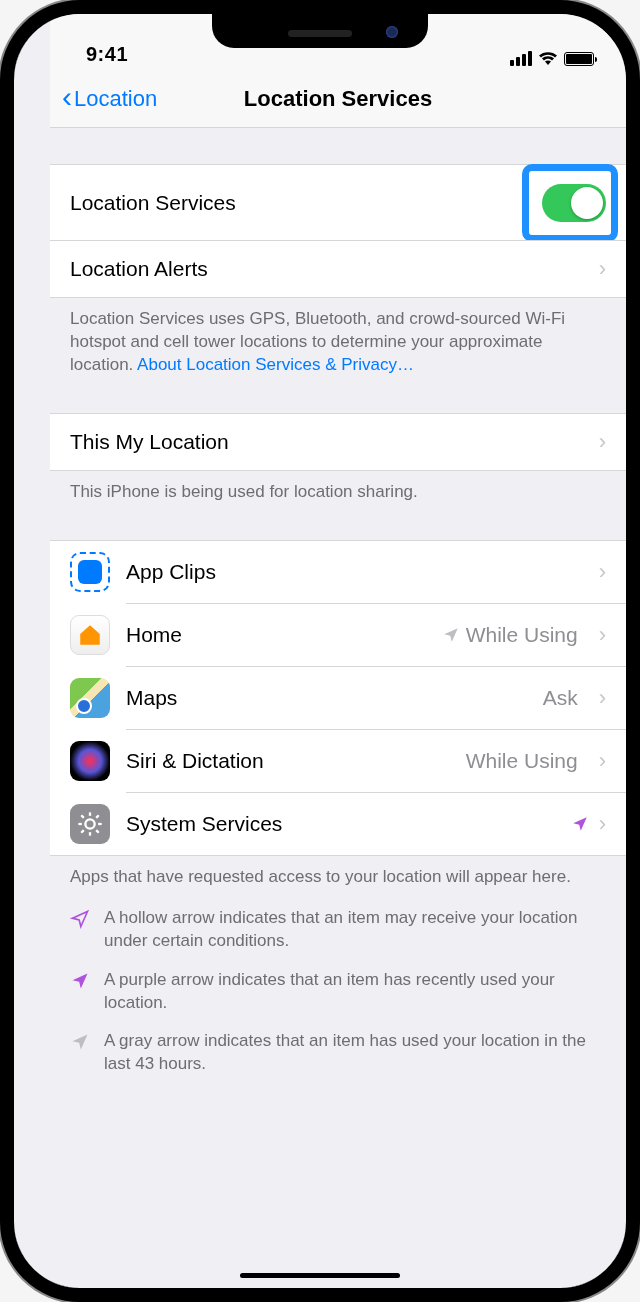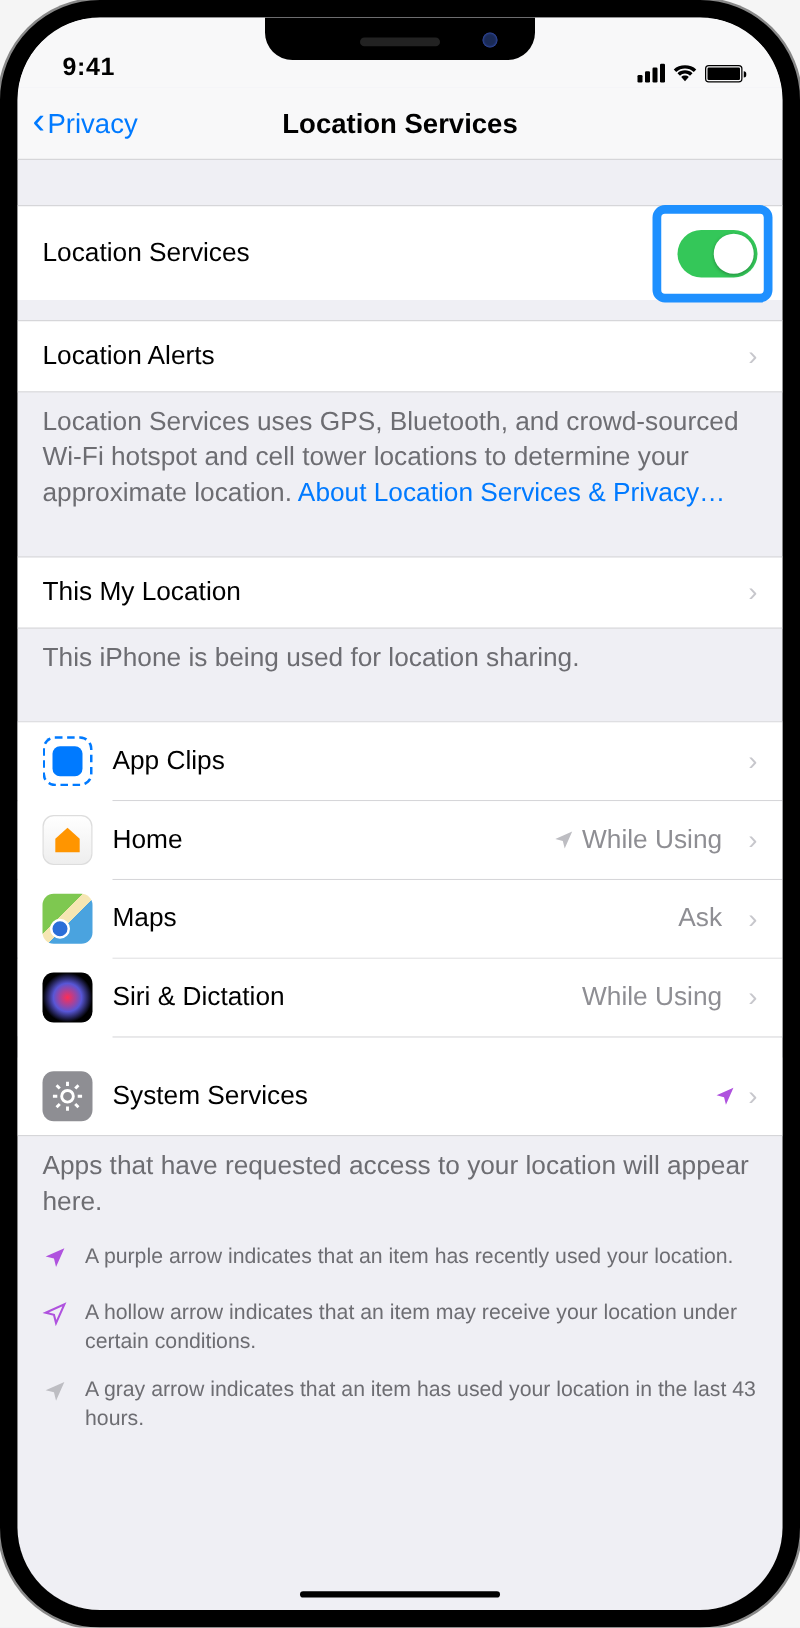--- a/index.html
+++ b/index.html
@@ -43,20 +43,21 @@
     top:12px; right:30px;
     width:12px; height:12px; background:#1a2a55; border-radius:50%;
     box-shadow: inset 0 0 2px #4a6aef;
   }
   .screen {
     position: absolute;
     inset: 0;
     background: #efeff4;
     overflow: hidden;
     border-radius: 66px;
+    padding-left: 36px;
   }
   .status-bar {
     height: 56px;
     display: flex;
     align-items: flex-end;
     justify-content: space-between;
     padding: 0 32px 4px 36px;
     background: #f8f8f9;
     position: relative;
   }
@@ -99,21 +100,21 @@
   .group.first { margin-top: 36px; }
   .cell {
     background: #fff;
     min-height: 58px;
     display: flex;
     align-items: center;
     padding: 0 20px;
     border-top: 0.5px solid #d6d6d9;
     position: relative;
   }
-  .cell:last-child { border-bottom: 0.5px solid #d6d6d9; margin-top: 16px; }
+  .cell:last-child { border-bottom: 0.5px solid #d6d6d9; }
   .cell .label { flex: 1; }
   .cell .detail { color: #8e8e93; font-size: 21px; margin-right: 21px; }
   .chevron { color: #c7c7cc; font-size: 22px; font-weight: 400; }
 
   .toggle {
     width: 64px; height: 38px; border-radius: 20px;
     background: #34c759; position: relative;
   }
   .toggle .knob {
     position: absolute; right: 3px; top: 3px;
@@ -123,21 +124,21 @@
   .highlight-box {
     position: absolute;
     right: 8px; top: 50%; transform: translateY(-50%);
     width: 96px; height: 78px;
     border: 7px solid #1e90ff;
     border-radius: 10px;
     pointer-events: none;
   }
 
   .footer-text {
-    font-size: 21px;
+    font-size: 17px;
     color: #6d6d72;
     padding: 10px 20px 0 20px;
     line-height: 1.35;
   }
   .footer-text .link { color: #007aff; }
 
   .app-icon {
     width: 40px; height: 40px; border-radius: 9px;
     margin-right: 16px; flex-shrink: 0;
     display:flex; align-items:center; justify-content:center;
@@ -188,21 +189,21 @@
         </svg>
         <div class="battery">
             <div class="battery-fill"></div>
           </div>
       </div>
     </div>
 
     <div class="nav-bar">
       <div class="back-btn">
         <span class="back-chevron">‹</span>
-        <span>Privacy</span>
+        <span>Location</span>
       </div>
       <div class="nav-title">Location Services</div>
     </div>
 
     <div class="content">
 
       <div class="group first">
         <div class="cell" style="min-height:76px;">
           <span class="label">Location Services</span>
           <div class="toggle">
@@ -285,32 +286,32 @@
           <span class="chevron">›</span>
         </div>
       </div>
 
       <div class="footer-text">Apps that have requested access to your location will appear here.</div>
 
       <div class="legend">
         <div class="legend-row">
           <div class="arrow-cell">
             <svg viewBox="0 0 24 24" width="20" height="20">
-                <path d="M3 11 L21 3 L13 21 L11 13 Z" fill="#af52de"></path>
-              </svg>
-          </div>
-          <div>A purple arrow indicates that an item has recently used your location.</div>
+                <path d="M3 11 L21 3 L13 21 L11 13 Z" fill="none" stroke="#af52de" stroke-width="2"></path>
+              </svg>
+          </div>
+          <div>A hollow arrow indicates that an item may receive your location under certain conditions.</div>
         </div>
         <div class="legend-row">
           <div class="arrow-cell">
             <svg viewBox="0 0 24 24" width="20" height="20">
-                <path d="M3 11 L21 3 L13 21 L11 13 Z" fill="none" stroke="#af52de" stroke-width="2"></path>
-              </svg>
-          </div>
-          <div>A hollow arrow indicates that an item may receive your location under certain conditions.</div>
+                <path d="M3 11 L21 3 L13 21 L11 13 Z" fill="#af52de"></path>
+              </svg>
+          </div>
+          <div>A purple arrow indicates that an item has recently used your location.</div>
         </div>
         <div class="legend-row">
           <div class="arrow-cell">
             <svg viewBox="0 0 24 24" width="20" height="20">
                 <path d="M3 11 L21 3 L13 21 L11 13 Z" fill="#bdbdc2"></path>
               </svg>
           </div>
           <div>A gray arrow indicates that an item has used your location in the last 43 hours.</div>
         </div>
       </div>

